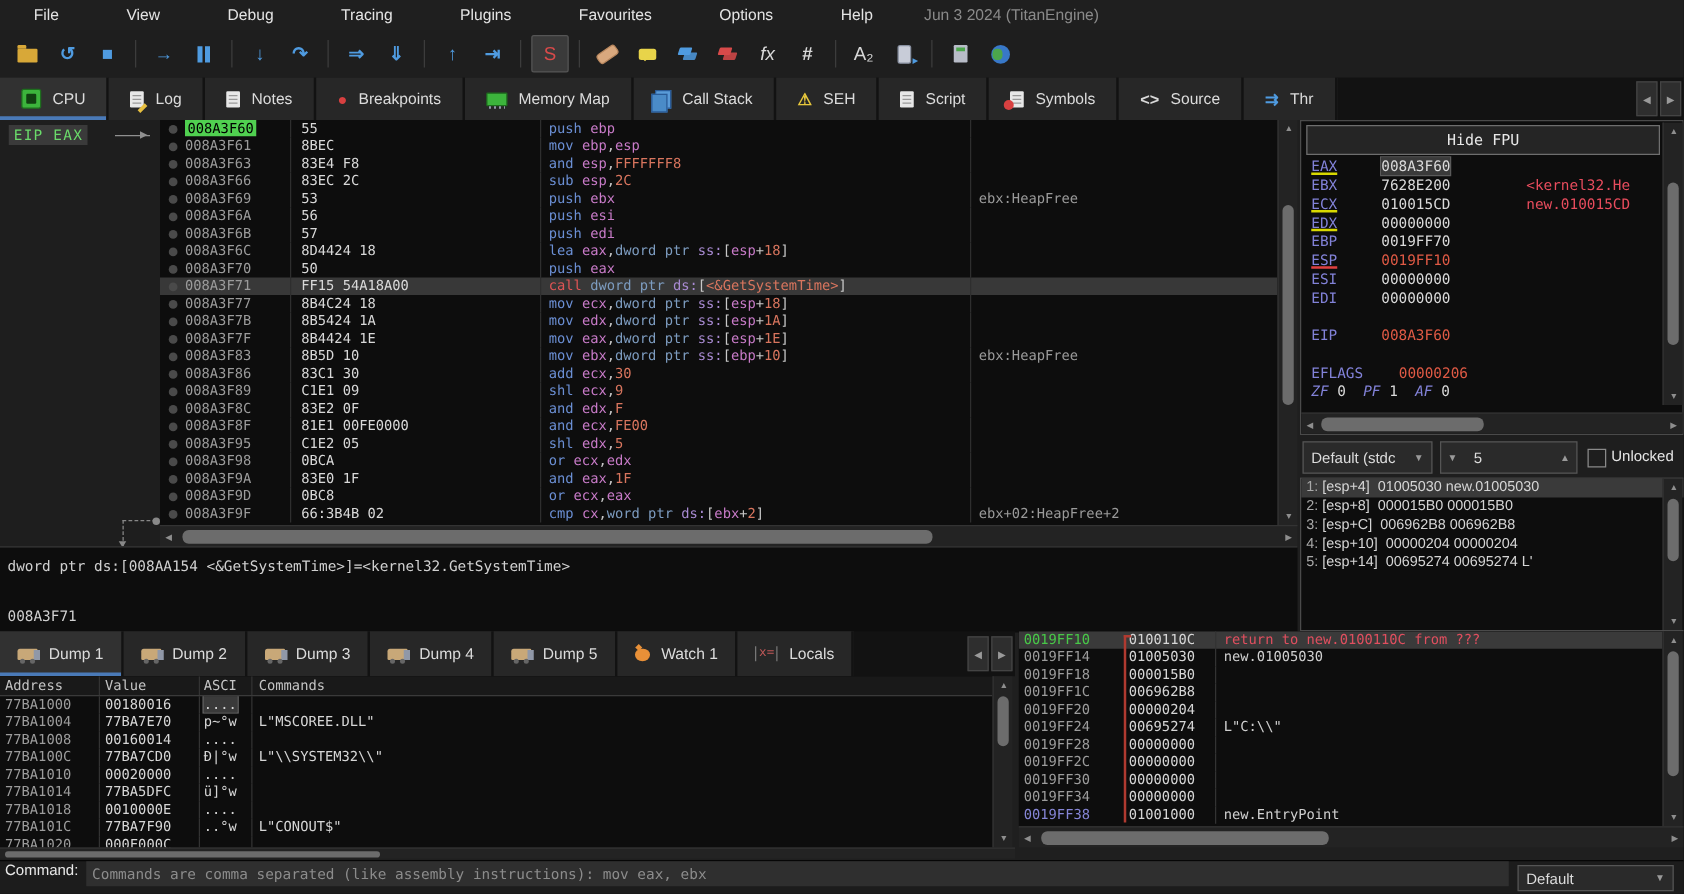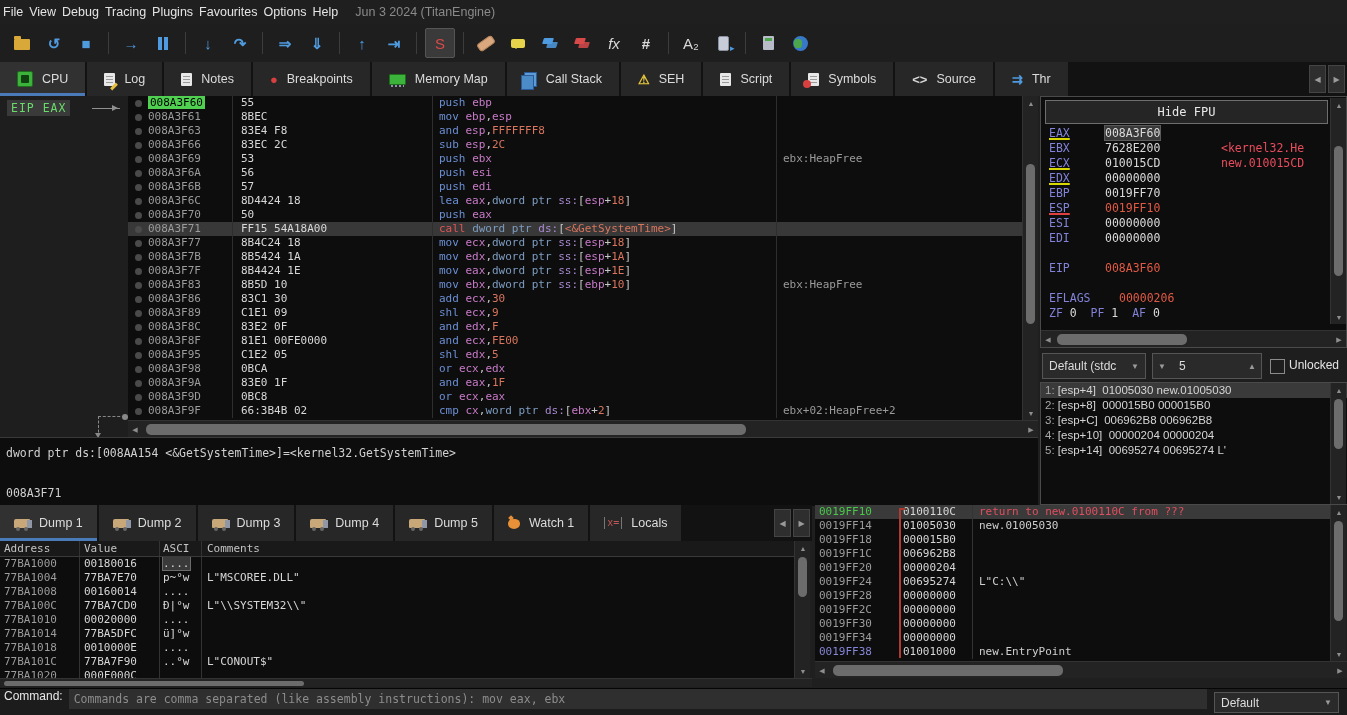--- a/index.html
+++ b/index.html
@@ -2,21 +2,21 @@
 <html><head>
 <meta charset="utf-8">
 <style>
   html,body{margin:0;padding:0;background:#141414;}
   .app{position:relative;width:1347px;height:715px;background:#1F1F1F;overflow:hidden;
        font-family:"Liberation Sans",sans-serif;color:#DCDCDC;}
   .mono{font-family:"DejaVu Sans Mono",monospace;}
 
   
   .menubar{position:absolute;left:0;top:0;width:100%;height:24px;display:flex;align-items:center;background:#1F1F1F;}
-  .menu-item{padding:0 3px;font-size:12.5px;color:#E4E4E4;cursor:default;}
+  .menu-item{padding:0 27px;font-size:12.5px;color:#E4E4E4;cursor:default;}
   .menu-status{font-size:12.5px;color:#8A8A8A;padding-left:14px;}
 
   
   .toolbar{position:absolute;left:0;top:24px;width:100%;height:38px;display:flex;align-items:center;background:#1E1E1E;padding-left:6px;box-sizing:border-box;}
   .tb-btn{width:28px;height:28px;display:flex;align-items:center;justify-content:center;margin:0 2px;border-radius:2px;}
   .tb-btn.pressed{background:#3A3A3A;border:1px solid #555;}
   .tb-glyph{font-size:15px;line-height:1;}
   .tb-sep{width:1px;height:22px;background:#3C3C3C;margin:0 6px;}
   .ic-folder{width:16px;height:11px;background:#D8A838;border-radius:1px;position:relative;margin-top:3px;}
   .ic-folder::before{content:'';position:absolute;top:-3px;left:0;width:7px;height:3px;background:#D8A838;border-radius:1px 1px 0 0;}
@@ -107,21 +107,21 @@
   .reg-row{height:15px;line-height:15px;position:relative;white-space:pre;}
   .reg-gap{height:15px;}
   .reg-name{display:inline-block;width:56px;color:#8282D8;}
   .reg-name.u-y{text-decoration:underline;text-decoration-color:#D8D800;text-decoration-thickness:2px;}
   .reg-name.u-r{text-decoration:underline;text-decoration-color:#E04040;text-decoration-thickness:2px;}
   .reg-val{color:#DADADA;}
   .reg-val.red{color:#E05A45;}
   .reg-val.selbox{background:#3A3A3A;outline:1px solid #5A5A5A;}
   .reg-cmt{position:absolute;left:172px;color:#E84C5D;}
   .flagrow{height:15px;line-height:15px;white-space:pre;}
-  .flag-n{color:#8282D8;}.flag-v{color:#DADADA;}
+  .flag-n{color:#8282D8;font-style:italic;}.flag-v{color:#DADADA;}
 
   
   .convbar{left:1040px;top:348px;width:307px;height:34px;background:#1E1E1E;}
   .combo{position:absolute;background:#2A2A2A;border:1px solid #555;color:#DCDCDC;font-size:12px;display:flex;align-items:center;padding:0 6px;box-sizing:border-box;white-space:nowrap;overflow:hidden;}
   .combo .dd{margin-left:auto;color:#9A9A9A;font-size:8px;padding-left:5px;}
   .spin{position:absolute;background:#2A2A2A;border:1px solid #555;color:#DCDCDC;font-size:12px;display:flex;align-items:center;box-sizing:border-box;}
   .spin .sarr{width:18px;color:#9A9A9A;font-size:8px;text-align:center;}
   .spin .sval{flex:1;text-align:left;padding-left:8px;}
   .chk{position:absolute;width:13px;height:13px;border:1px solid #8A8A8A;background:#1E1E1E;}
   .chk-label{position:absolute;font-size:12px;color:#E4E4E4;}
@@ -448,21 +448,21 @@
           <span>Locals</span>
         </div>
       </div>
     <div class="tab-scrolls">
       <span class="tscroll">◀</span>
       <span class="tscroll">▶</span>
     </div>
   </div>
 
   <div class="pane dumppane mono" id="dump-table">
-      <div class="dump-head"><span class="dcol-a">Address</span><span class="dcol-v">Value</span><span class="dcol-s">ASCI</span><span class="dcol-c">Comments</span></div>
+      <div class="dump-head"><span class="dcol-a">Address</span><span class="dcol-v">Value</span><span class="dcol-s">ASCI</span><span class="dcol-c">Commands</span></div>
       <div class="dump-row"><span class="dcol-a">77BA1000</span><span class="dcol-v">00180016</span><span class="dcol-s"><span class="ascii-sel">....</span></span><span class="dcol-c"></span></div>
       <div class="dump-row"><span class="dcol-a">77BA1004</span><span class="dcol-v">77BA7E70</span><span class="dcol-s"><span>p~°w</span></span><span class="dcol-c">L"MSCOREE.DLL"</span></div>
       <div class="dump-row"><span class="dcol-a">77BA1008</span><span class="dcol-v">00160014</span><span class="dcol-s"><span>....</span></span><span class="dcol-c"></span></div>
       <div class="dump-row"><span class="dcol-a">77BA100C</span><span class="dcol-v">77BA7CD0</span><span class="dcol-s"><span>Ð|°w</span></span><span class="dcol-c">L"\\SYSTEM32\\"</span></div>
       <div class="dump-row"><span class="dcol-a">77BA1010</span><span class="dcol-v">00020000</span><span class="dcol-s"><span>....</span></span><span class="dcol-c"></span></div>
       <div class="dump-row"><span class="dcol-a">77BA1014</span><span class="dcol-v">77BA5DFC</span><span class="dcol-s"><span>ü]°w</span></span><span class="dcol-c"></span></div>
       <div class="dump-row"><span class="dcol-a">77BA1018</span><span class="dcol-v">0010000E</span><span class="dcol-s"><span>....</span></span><span class="dcol-c"></span></div>
       <div class="dump-row"><span class="dcol-a">77BA101C</span><span class="dcol-v">77BA7F90</span><span class="dcol-s"><span>..°w</span></span><span class="dcol-c">L"CONOUT$"</span></div>
       <div class="dump-row"><span class="dcol-a">77BA1020</span><span class="dcol-v">000F000C</span><span class="dcol-s"></span><span class="dcol-c"></span></div>
     </div>

